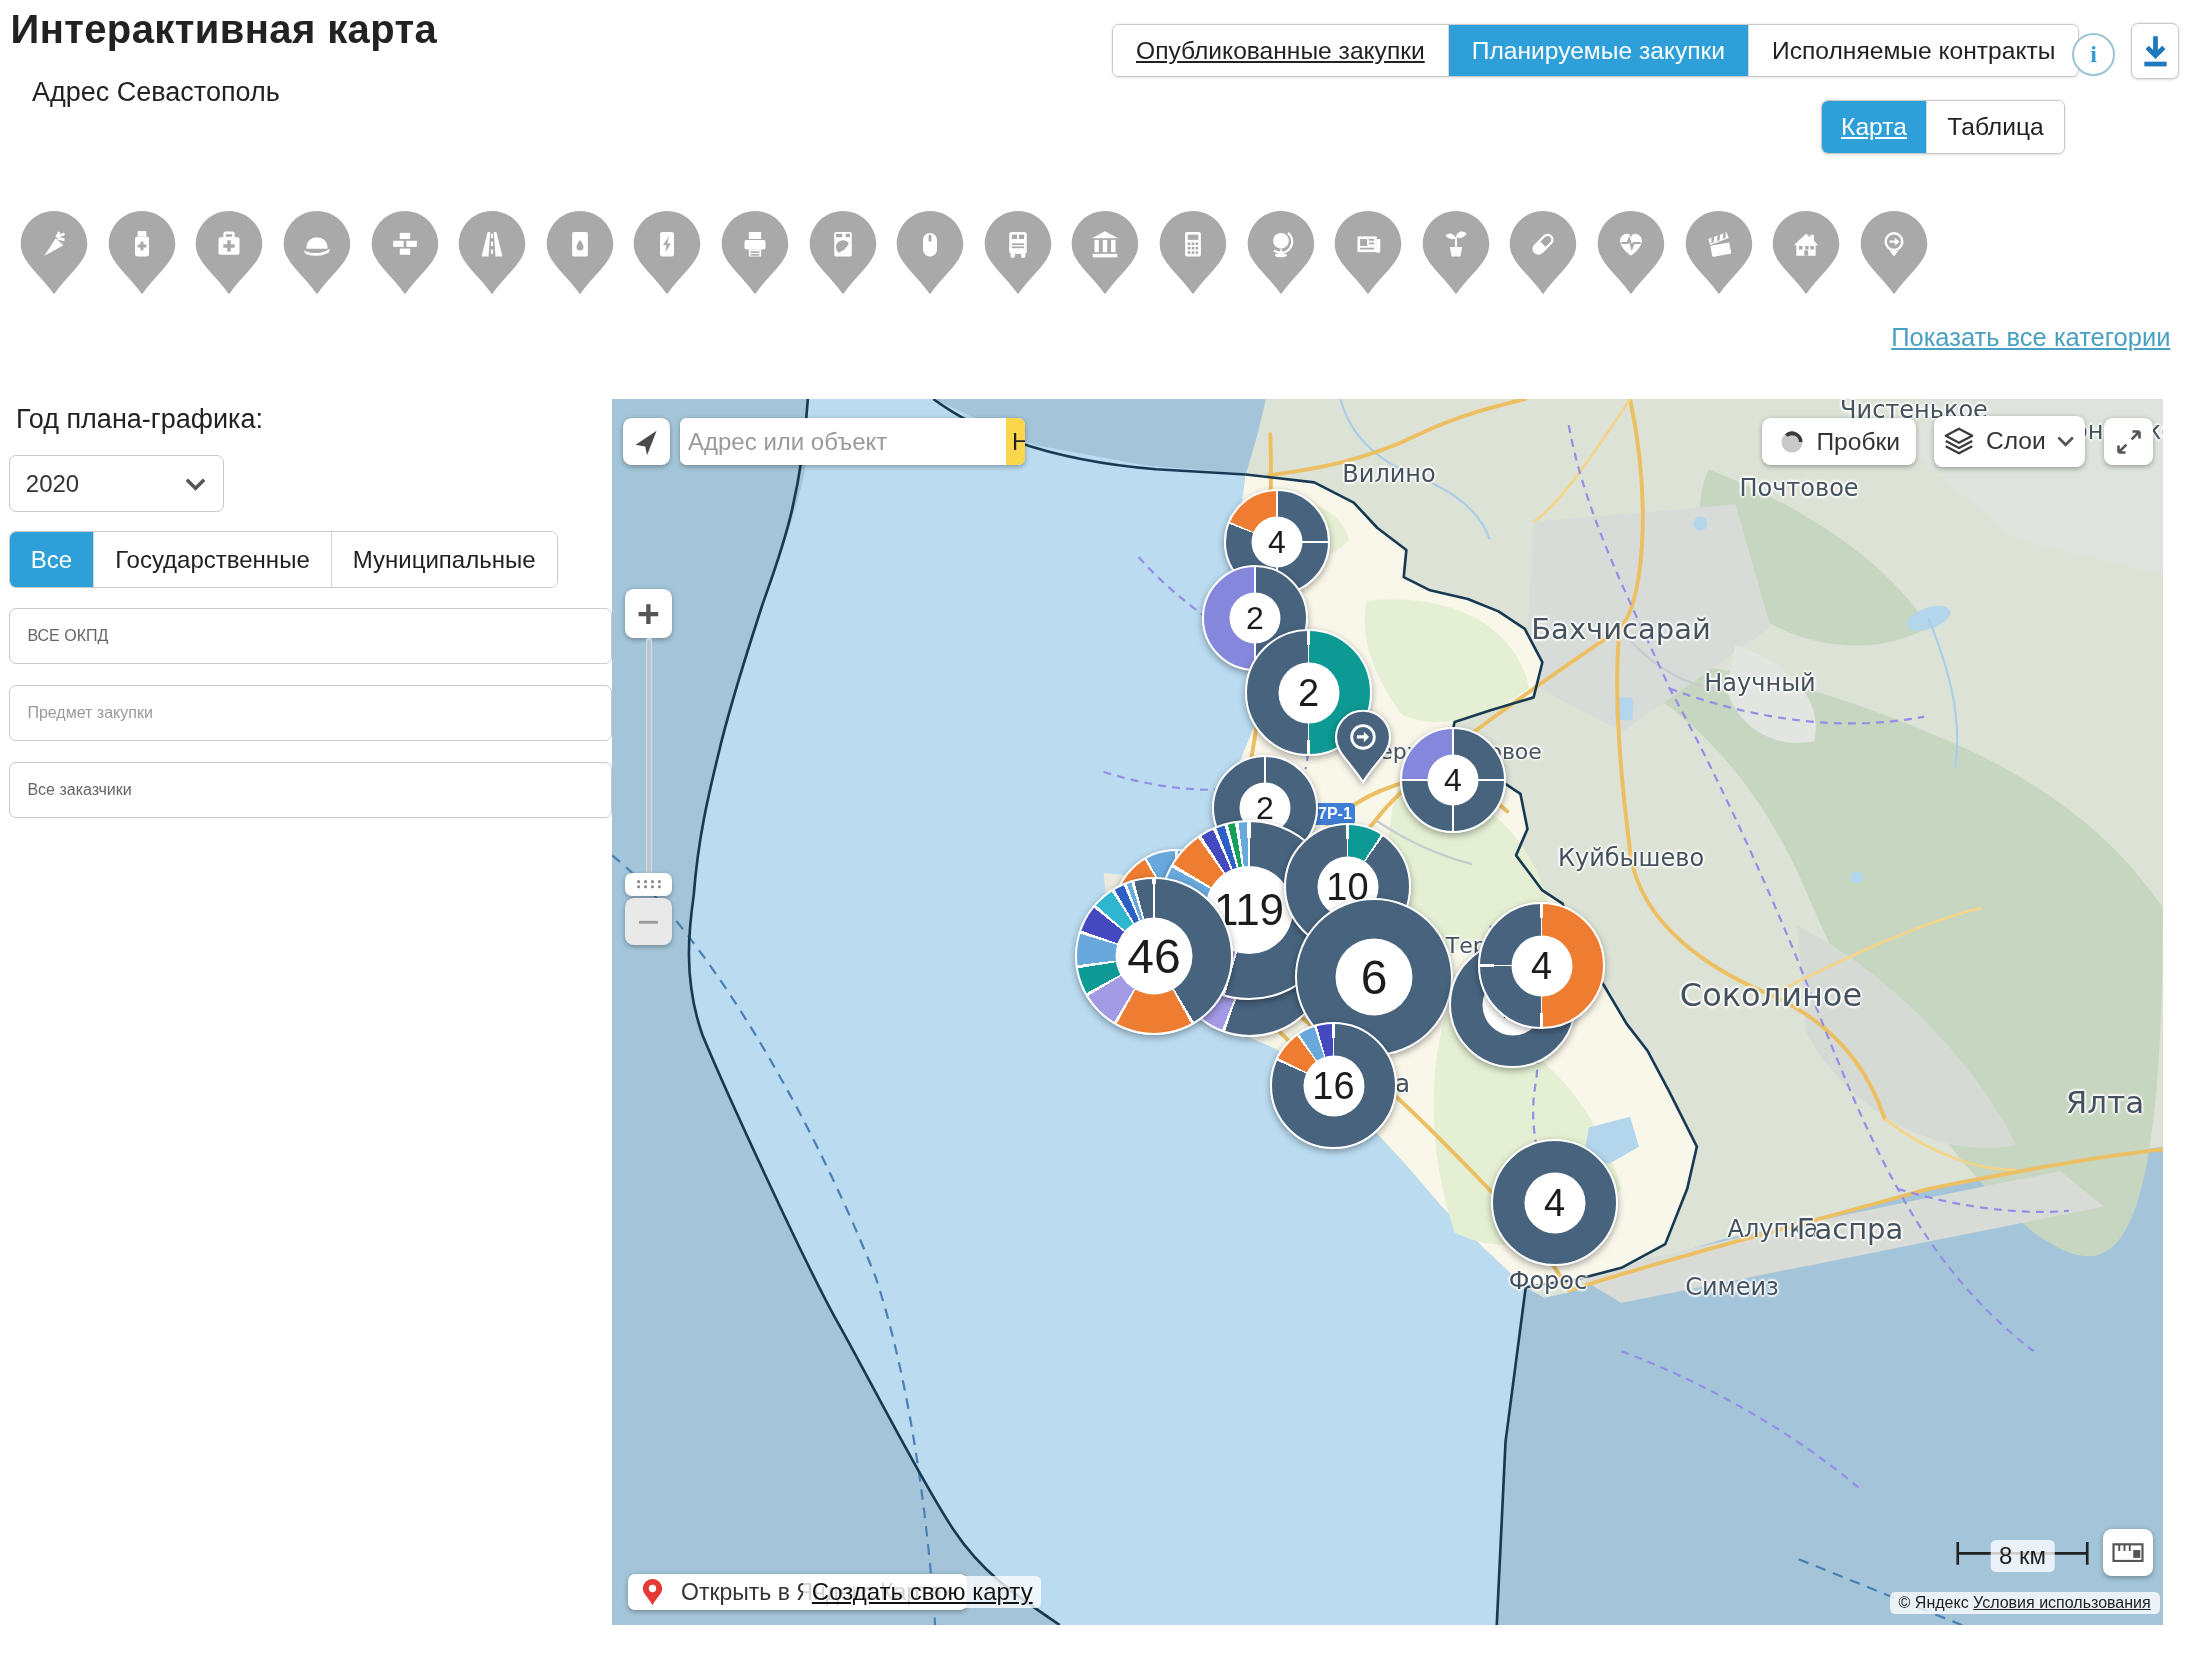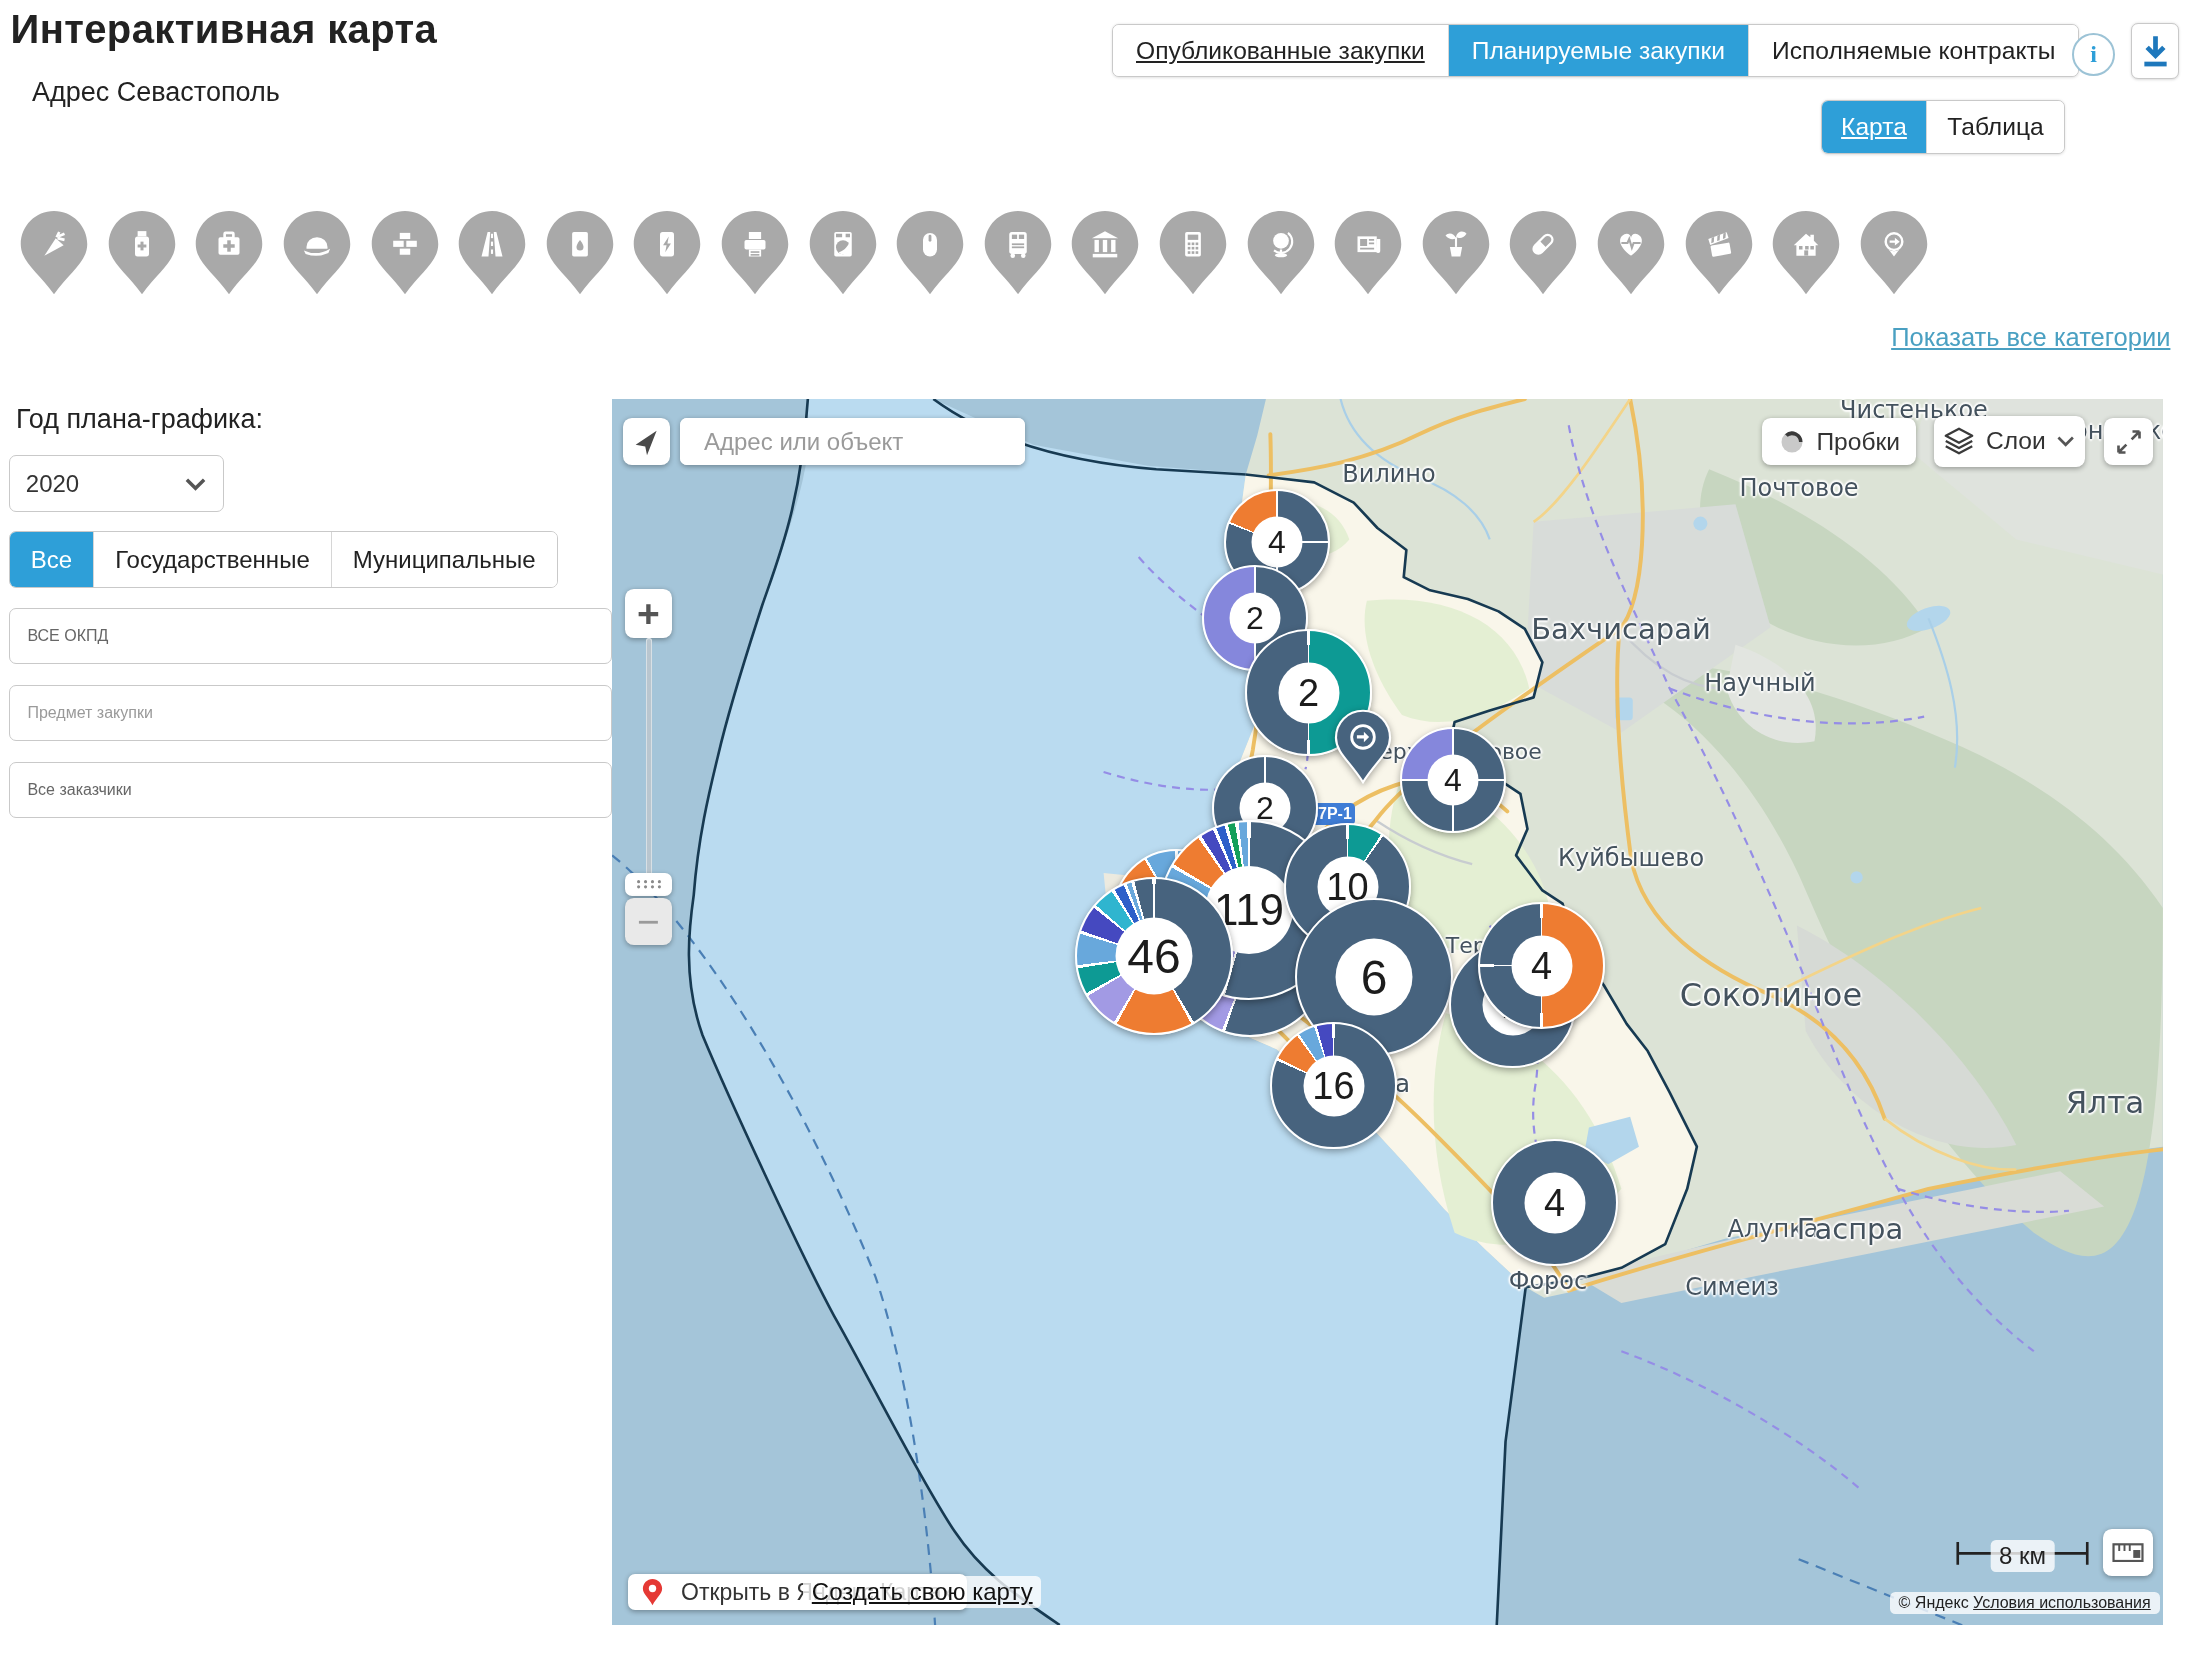--- a/index.html
+++ b/index.html
@@ -31,21 +31,21 @@
   #own-group .tab.active{background:#2e9fd8;color:#fff;}
   .filter-input{left:8.8px;width:603px;height:56px;border:1.8px solid #c9c9c9;border-radius:7px;font-size:16px;padding:0 17.6px;box-sizing:border-box;color:#666;font-family:"Liberation Sans",sans-serif;}
   .filter-input::placeholder{color:#9a9a9a;}
   
   #map{left:612px;top:399px;width:1551px;height:1226px;background:#a4c5d9;overflow:hidden;}
   .maplabel{position:absolute;transform:translate(-50%,-50%);color:#44525e;white-space:nowrap;text-shadow:-1.8px 0 1.8px #fff,1.8px 0 1.8px #fff,0 -1.8px 1.8px #fff,0 1.8px 1.8px #fff;font-family:"DejaVu Sans",sans-serif;}
   .cluster{position:absolute;border-radius:50%;border:2.6px solid #fff;box-shadow:0 2.6px 7px rgba(0,0,0,.35);}
   .cluster .inner{position:absolute;left:50%;top:50%;transform:translate(-50%,-50%);background:#fff;border-radius:50%;display:flex;align-items:center;justify-content:center;color:#1c1c1c;font-family:"Liberation Sans",sans-serif;}
   .mapbtn{position:absolute;background:#fff;border-radius:8.8px;box-shadow:0 1.8px 5.3px rgba(0,0,0,.3);display:flex;align-items:center;justify-content:center;font-size:24.6px;color:#333;cursor:pointer;}
   #searchbox{position:absolute;left:68px;top:19.3px;width:345px;height:47px;border-radius:7px;overflow:hidden;box-shadow:0 1.8px 5.3px rgba(0,0,0,.3);display:flex;background:#fff;}
-  #searchbox input{border:none;outline:none;flex:1;font-size:24px;padding:0 24px;color:#333;font-family:"Liberation Sans",sans-serif;}
+  #searchbox input{border:none;outline:none;flex:1;font-size:24px;padding:0 8px;color:#333;font-family:"Liberation Sans",sans-serif;}
   #searchbox input::placeholder{color:#9a9a9a;}
   #find-btn{width:73px;background:#fbd54b;border:none;font-size:24px;color:#222;cursor:pointer;font-family:"Liberation Sans",sans-serif;}
   #zoom-track{position:absolute;left:34px;top:239px;width:6.1px;height:246px;background:#b9c6cf;border-radius:3.5px;box-shadow:inset 0 0 0 0.9px rgba(255,255,255,.5);}
   #zoom-minus{background:#e9e9e9;color:#9a9a9a;}
   .pill{background:rgba(255,255,255,.78);border-radius:5.3px;padding:1.8px 8.8px;font-size:16px;color:#222;white-space:nowrap;}
   #attribution{position:absolute;right:3.5px;bottom:11.4px;}
   #attribution a{color:#222;}
   #create-link{position:absolute;left:191px;top:1177px;font-size:24px;text-decoration:underline;color:#111;cursor:pointer;}
   #open-btn{position:absolute;left:16px;top:1175px;height:36px;padding:0 14px;border-radius:7px;font-size:23px;gap:18px;}
   #scalebar{position:absolute;left:1344px;top:1136px;width:133px;height:35px;}

